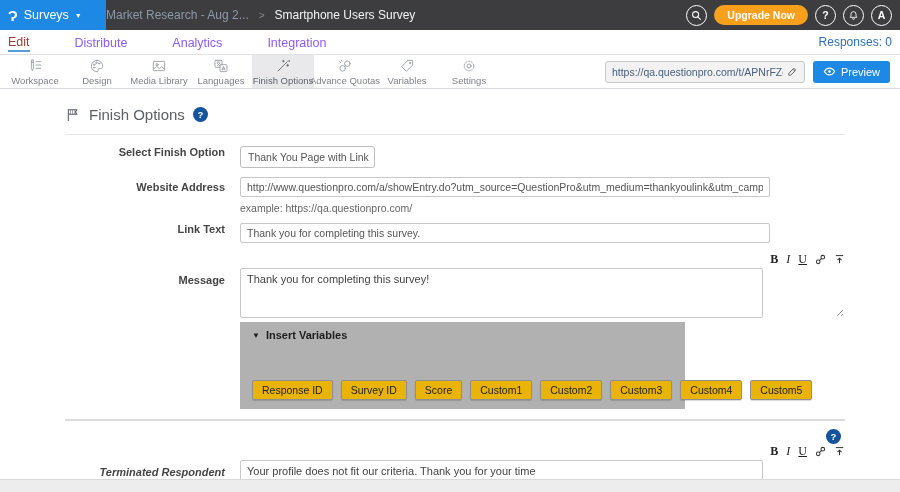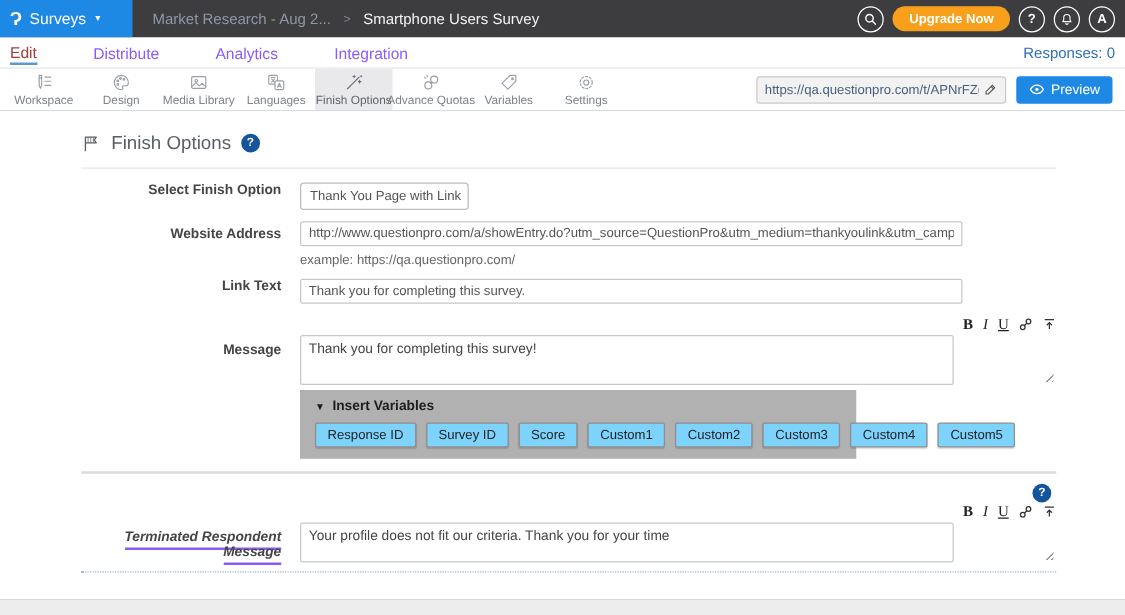--- a/index.html
+++ b/index.html
@@ -6,21 +6,21 @@
   html,body { width:900px; height:492px; }
   body { font-family:"Liberation Sans", sans-serif; background:#fff; overflow:hidden; }
   .page { width:900px; height:492px; position:relative; background:#fff; display:flex; flex-direction:column; }
 
   
   .topbar { height:30px; background:#3d3d40; display:flex; align-items:center; flex:0 0 auto; }
   .brand { width:106px; height:30px; background:#1e88e5; display:flex; align-items:center; padding:0 8px; gap:6px; cursor:pointer; }
   .logo { color:#fff; font-weight:bold; font-size:15px; line-height:1; }
   .brand-label { color:#fff; font-size:12.5px; }
   .brand-caret { color:#fff; font-size:7px; }
-  .crumbs { display:flex; align-items:center; gap:10px; padding-left:16px; flex:1 1 auto; min-width:0;text-align:right; }
+  .crumbs { display:flex; align-items:center; gap:10px; flex:1 1 auto; min-width:0;text-align:right; }
   .crumb-folder { color:#8d99a8; font-size:12px; cursor:pointer; }
   .crumb-sep { color:#7f8895; font-size:10px; }
   .crumb-survey { color:#f2f4f6; font-size:12px; cursor:pointer; }
   .top-actions { display:flex; align-items:center; gap:7px; padding-right:8px; }
   .circle-btn { width:21px; height:21px; border-radius:50%; border:1.4px solid #fff; background:transparent; color:#fff; display:flex; align-items:center; justify-content:center; cursor:pointer; font-family:inherit; }
   .circle-btn .glyph { font-size:10.5px; font-weight:bold; line-height:1; }
   .upgrade-btn { height:20px; border:none; border-radius:10px; background:#f8a01c; color:#fff; font-weight:bold; font-size:10.5px; padding:0 13px; cursor:pointer; font-family:inherit; }
 
   
   .navrow { height:25px; background:#fff; border-bottom:1px solid #e2e2e2; display:flex; align-items:center; padding:0 8px; flex:0 0 auto; }
@@ -60,30 +60,30 @@
   .tinput { width:530px; height:20px; border:1px solid #c8c8c8; border-radius:2px; font-size:10.5px; color:#555; padding:0 6px; font-family:inherit; }
   .hint { font-size:10.5px; color:#666; margin-top:5px; }
 
   .rt-wrap { width:523px; }
   .rt-toolbar { display:flex; justify-content:flex-end; align-items:center; gap:8px; height:14px; margin-bottom:2px; }
   .rt-btn { background:none; border:none; padding:0; cursor:pointer; font-family:"Liberation Serif", serif; font-size:12px; color:#222; line-height:1; display:flex; align-items:center; }
   .rt-b { font-weight:bold; }
   .rt-i { font-style:italic; }
   .rt-u { text-decoration:underline; }
   .ta-wrap { position:relative; }
-  textarea.msg { width:523px; height:40px; border:1px solid #c8c8c8; border-radius:2px; resize:none; font-family:inherit; font-size:11px; color:#444; padding:4px 6px; display:block; }
+  textarea.msg { width:523px; height:50px; border:1px solid #c8c8c8; border-radius:2px; resize:none; font-family:inherit; font-size:11px; color:#444; padding:4px 6px; display:block; }
   textarea.msg2 { height:32px; }
   .rz { position:absolute; right:2px; bottom:2px; width:9px; height:9px; background:repeating-linear-gradient(135deg, transparent 0 2px, #9a9a9a 2px 3px); clip-path:polygon(100% 0, 100% 100%, 0 100%); cursor:nwse-resize; }
 
   .vars-panel { width:445px; background:#b1b1b1; margin-top:4px; padding:7px 12px 9px 12px; }
   .vars-head { display:flex; align-items:center; gap:6px; cursor:pointer; margin-bottom:7px; }
   .vars-caret { font-size:8px; color:#1d1d1d; }
   .vars-title { font-size:11px; font-weight:bold; color:#1d1d1d; }
   .vars-btns { display:flex; gap:8px; }
-  .var-btn { background:#7dd3fc; border:1px solid #8f8f8f; border-radius:2px; font-size:10.5px; color:#222; padding:3px 9px; cursor:pointer; white-space:nowrap; font-family:inherit; box-shadow:0 1px 1px rgba(0,0,0,.15); }
+  .var-btn { background:#eab308; border:1px solid #8f8f8f; border-radius:2px; font-size:10.5px; color:#222; padding:3px 9px; cursor:pointer; white-space:nowrap; font-family:inherit; box-shadow:0 1px 1px rgba(0,0,0,.15);margin-top:32px; }
 
   .divider { border:none; border-top:2px solid #dcdcdc; margin-top:10px; }
   .help-row { display:flex; justify-content:flex-end; padding:8px 4px 0 0; }
 
   .term-underline { border-bottom:2px solid #8b5cf6; padding-bottom:2px; display:inline;font-style:italic; }
 
   .save-row { border-top:1px dotted #9fb6c9; margin-top:7px; padding-top:7px; padding-left:190px; }
 
   .footer-strip { height:13px; background:#ededed; border-top:1px solid #d9d9d9; flex:0 0 auto; }
 </style>

